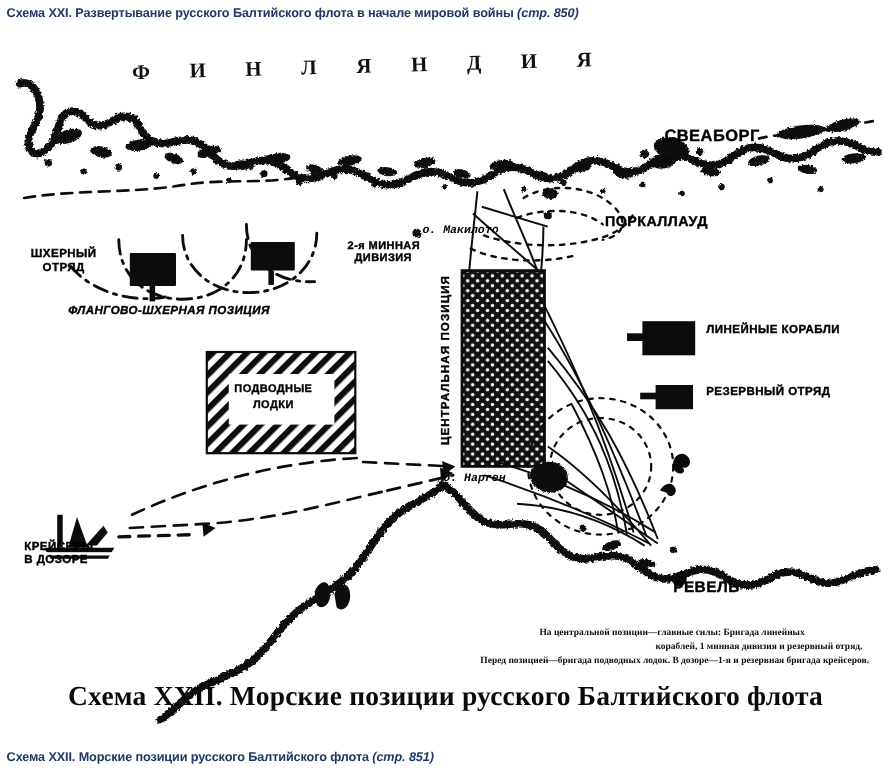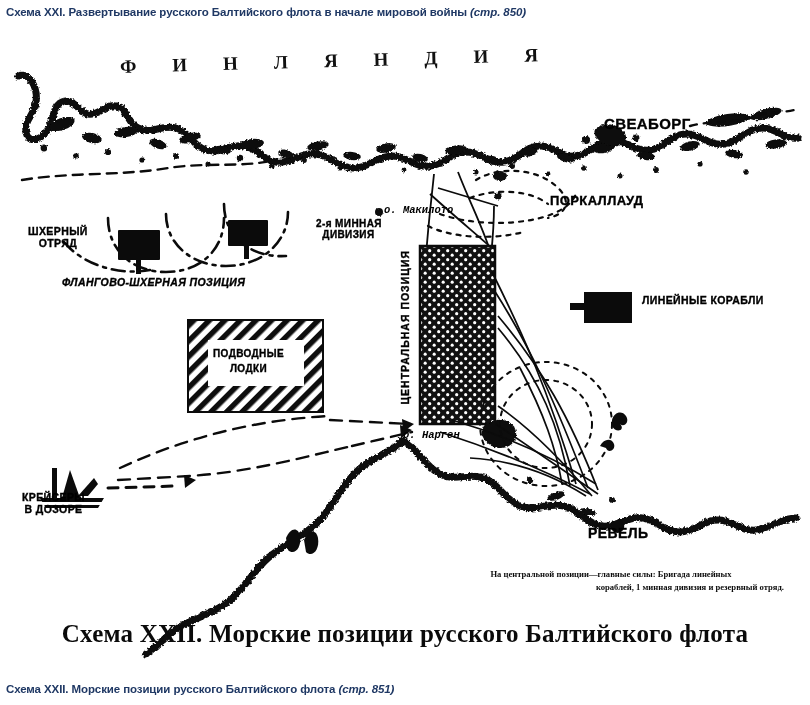--- a/index.html
+++ b/index.html
@@ -71,27 +71,27 @@
     letter-spacing:36px;
     color:#111;
     transform:rotate(-1.6deg);
     transform-origin:left center;
   }
 
   #label-sveaborg{left:604px;top:88px;font-size:15px;}
   #label-porkallaud{left:520px;top:166px;font-size:13px;margin-left:30px;}
   #label-makiluoto{left:384px;top:177px;font-size:10.5px;}
   #label-nargen{left:403px;top:402px;font-size:10.5px;}
-  #label-revel{left:588px;top:498px;font-size:14px;}
+  #label-revel{left:612px;top:498px;font-size:14px;}
 
   #label-shkher-otryad{left:28px;top:198px;font-size:10.5px;text-align:center;}
   #label-flank-position{left:62px;top:249px;font-size:10.5px;font-style:italic;}
   #label-2nd-mine-div{left:274px;top:190px;font-size:10px;margin-left:42px;}
   #label-submarines{left:213px;top:318px;font-size:10px;text-align:center;line-height:1.5;}
-  #label-cruisers{left:22px;top:464px;font-size:10.5px;text-align:center;}
+  #label-cruisers{left:22px;top:464px;font-size:10.5px;text-align:left;}
 
   
   #label-central-position{
     left:400px;top:222px;
     font-size:10.5px;
     writing-mode:vertical-rl;
     text-orientation:mixed;
     transform:rotate(180deg);
     letter-spacing:1px;
   }
@@ -383,25 +383,33 @@
 
     <div class="legend-row" id="legend-row-1">
       <svg class="legend-sym" width="64" height="40">
         <rect x="14" y="4" width="48" height="31" fill="#0b0b0b"></rect>
         <rect x="0" y="15" width="16" height="7" fill="#0b0b0b"></rect>
       </svg>
       <span class="legend-text">ЛИНЕЙНЫЕ КОРАБЛИ</span>
     </div>
 
 
+    <div class="legend-row" id="legend-row-3">
+      <svg class="legend-sym" width="64" height="34">
+        <rect x="26" y="4" width="34" height="22" fill="#0b0b0b"></rect>
+        <rect x="12" y="11" width="15" height="6" fill="#0b0b0b"></rect>
+      </svg>
+      <span class="legend-text">РЕЗЕРВНЫЙ ОТРЯД</span>
+    </div>
 
   </div>
 
   <div id="footnote">
     <div id="fn-line-1">На центральной позиции—главные силы: Бригада линейных</div>
     <div id="fn-line-2">кораблей, 1 минная дивизия и резервный отряд.</div>
+    <div id="fn-line-4">Перед позицией—бригада подводных лодок. В дозоре—1-я и резервная бригада крейсеров.</div>
   </div>
 
   <div id="map-title">Схема XXII. Морские позиции русского Балтийского флота</div>
 
 </div>
 
 <div class="caption" id="caption-bottom"><span>Схема XXII. Морские позиции русского Балтийского флота </span><span class="page">(стр. 851)</span></div>
 
 </body></html>

